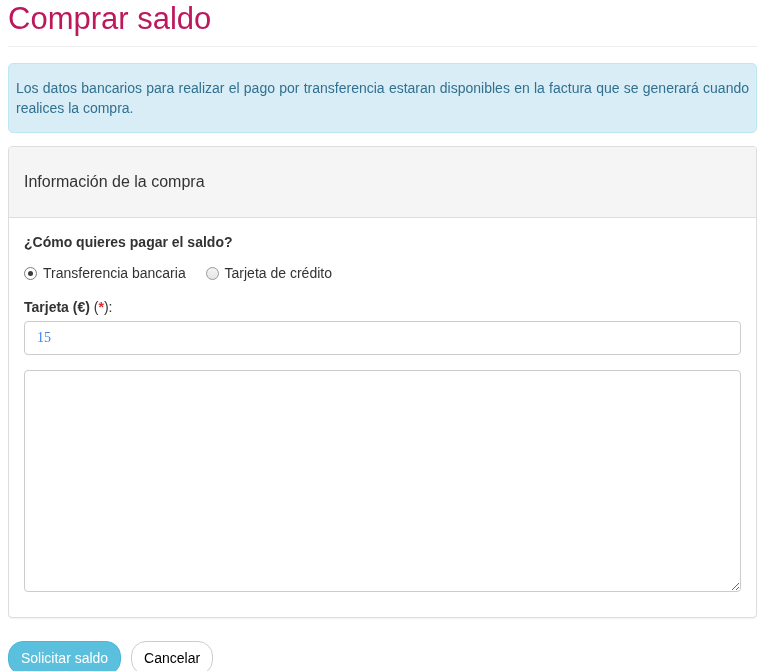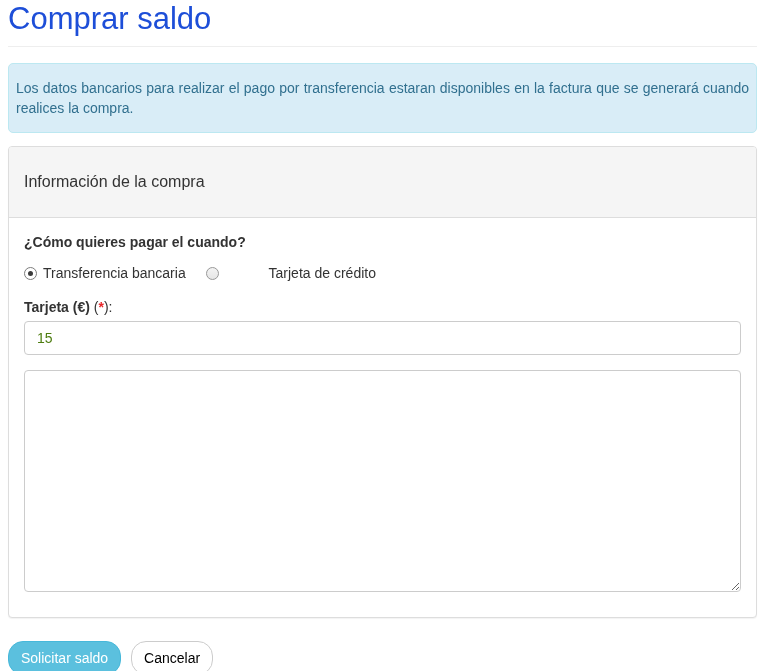--- a/index.html
+++ b/index.html
@@ -8,21 +8,21 @@
     background: #fff;
     font-family: "Liberation Sans", sans-serif;
     font-size: 14px;
     color: #333;
   }
   .container { width: 765px; padding: 0 8px 4px 8px; }
 
   h1.page-title {
     font-size: 31px;
     font-weight: 400;
-    color: #1d4ed8;
+    color: #be185d;
     margin: 2px 0 11px 0;
     line-height: 1.08;
   }
   hr.title-divider {
     border: 0;
     border-top: 1px solid #eee;
     margin: 0 0 16px 0;
   }
 
   .alert-info {
@@ -65,21 +65,21 @@
   .req-wrap { font-weight: normal; }
 
   .radio-group { margin-bottom: 22px; }
   .radio-inline {
     display: inline-flex;
     align-items: center;
     cursor: pointer;
     line-height: 20px;
     color: #333;
   }
-  .radio-inline + .radio-inline { margin-left: 16px; gap: 44px; }
+  .radio-inline + .radio-inline { margin-left: 16px; }
   .radio-control {
     display: inline-block;
     width: 13px; height: 13px;
     border: 1px solid #989898;
     border-radius: 50%;
     background: linear-gradient(#f3f3f3, #e6e6e6);
     margin-right: 6px;
     position: relative;
     flex: 0 0 auto;
   }
@@ -97,22 +97,22 @@
   }
 
   .form-group { margin-bottom: 15px; }
   .form-control {
     display: block;
     width: 100%;
     border: 1px solid #ccc;
     border-radius: 4px;
     padding: 6px 12px;
     font-size: 14px;
-    font-family: Liberation Sans, sans-serif;
-    color: #4d7c0f;
+    font-family: Liberation Serif, serif;
+    color: #3b82f6;
     background: #fff;
     outline: none;
   }
   input.form-control { height: 34px; }
   textarea.form-control {
     height: 222px;
     resize: both;
     margin-bottom: 10px;
     line-height: 20px;
   }
@@ -152,21 +152,21 @@
   <div class="alert-info">
     <span>Los datos bancarios para realizar el pago por transferencia estaran disponibles en la factura que se generará cuando realices la compra.</span>
   </div>
 
   <div class="panel">
     <div class="panel-heading">
       <span>Información de la compra</span>
     </div>
     <div class="panel-body">
 
-      <label class="control-label question-label">¿Cómo quieres pagar el cuando?</label>
+      <label class="control-label question-label">¿Cómo quieres pagar el saldo?</label>
 
       <div class="form-group radio-group">
         <label class="radio-inline">
           <span class="radio-control" data-checked="true"></span>
           <span>Transferencia bancaria</span>
         </label>
         <label class="radio-inline">
           <span class="radio-control" data-checked="false"></span>
           <span>Tarjeta de crédito</span>
         </label>

